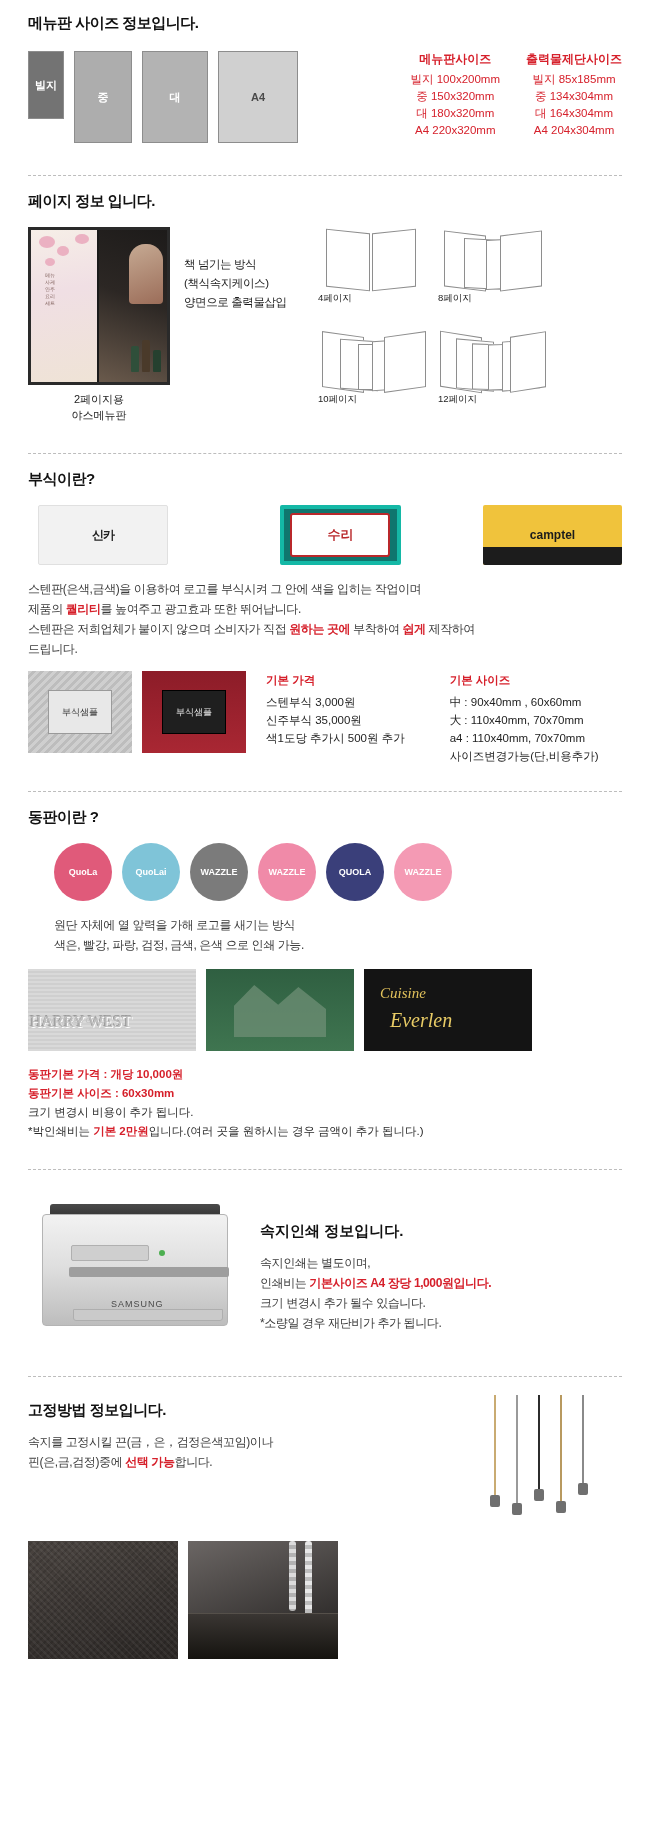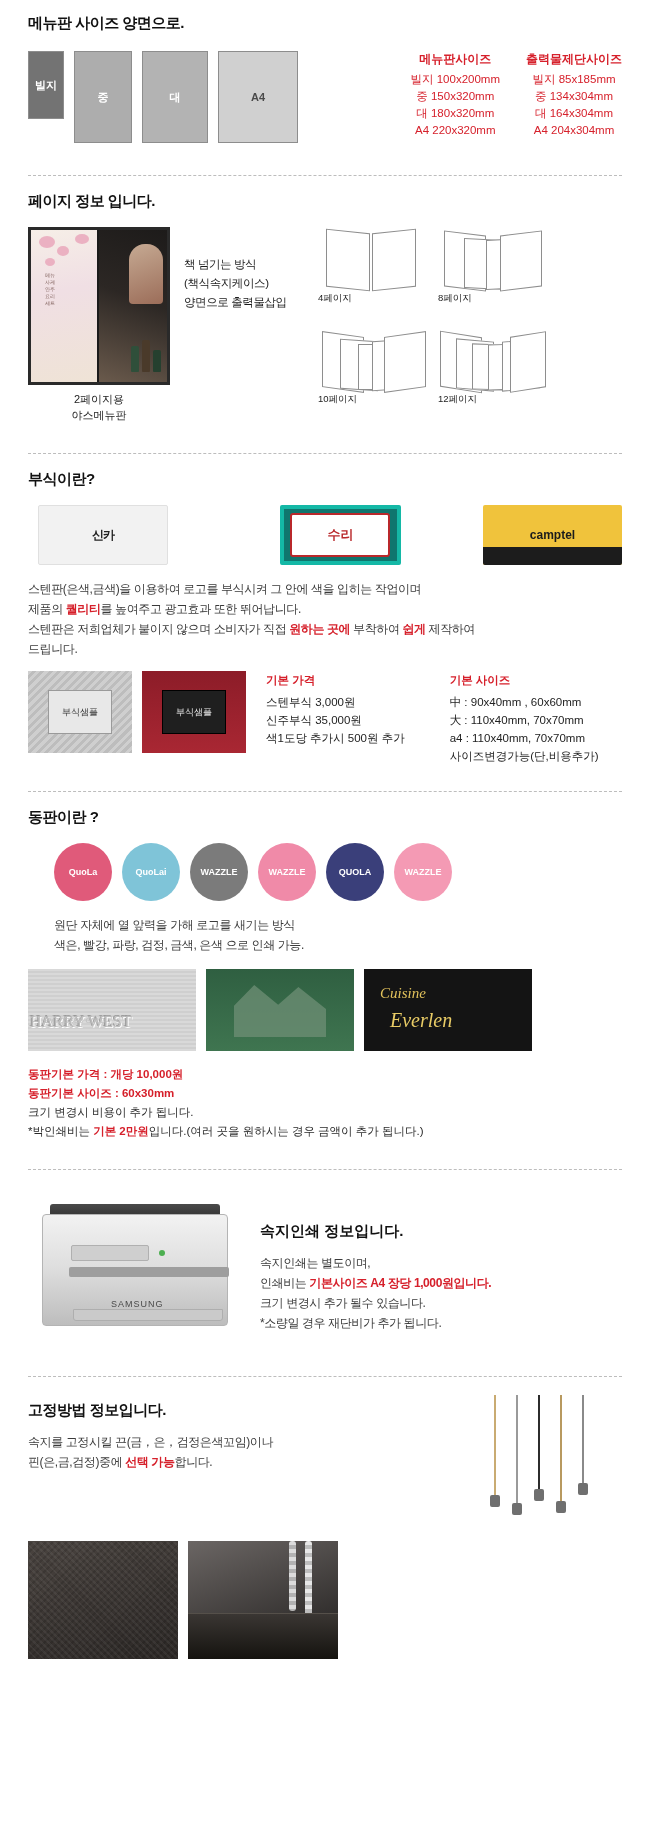--- a/index.html
+++ b/index.html
@@ -188,21 +188,21 @@
                background: repeating-linear-gradient(180deg,#dcdcdc 0 4px,#b2b2b2 4px 8px); border-radius:3px; }
   .p2 .book { position:absolute; left:0; bottom:0; width:100%; height:46px;
               background: linear-gradient(180deg,#3a3633,#15130f); border-top:1px solid #55504a; }
 </style>
 </head>
 <body>
 
 <div class="page">
 
   <div class="s1">
-    <div class="sec-title">메뉴판 사이즈 양면으로.</div>
+    <div class="sec-title">메뉴판 사이즈 정보입니다.</div>
 
     <div class="row">
       <div class="boards">
         <div class="board b1">빌지</div>
         <div class="board b2">중</div>
         <div class="board b3">대</div>
         <div class="board b4">A4</div>
       </div>
 
       <div class="sizecols">

